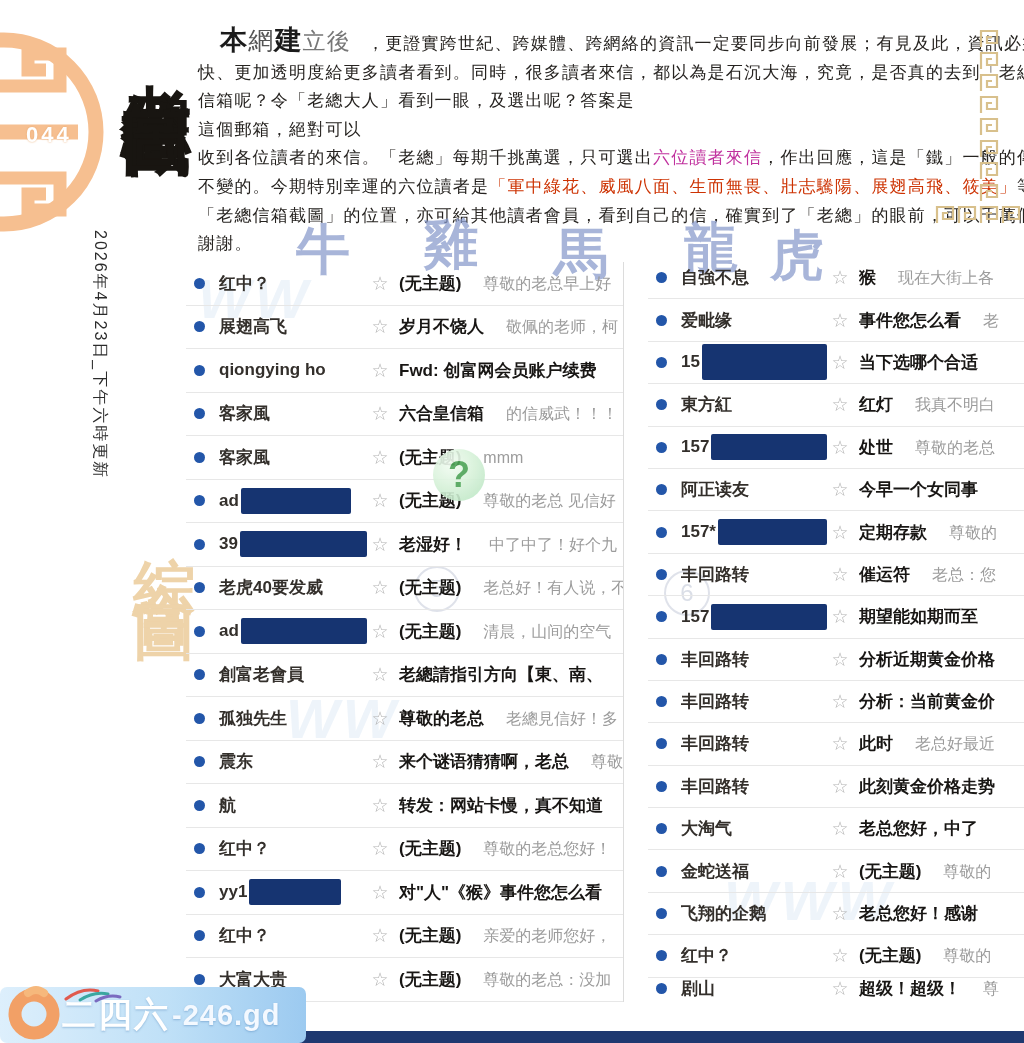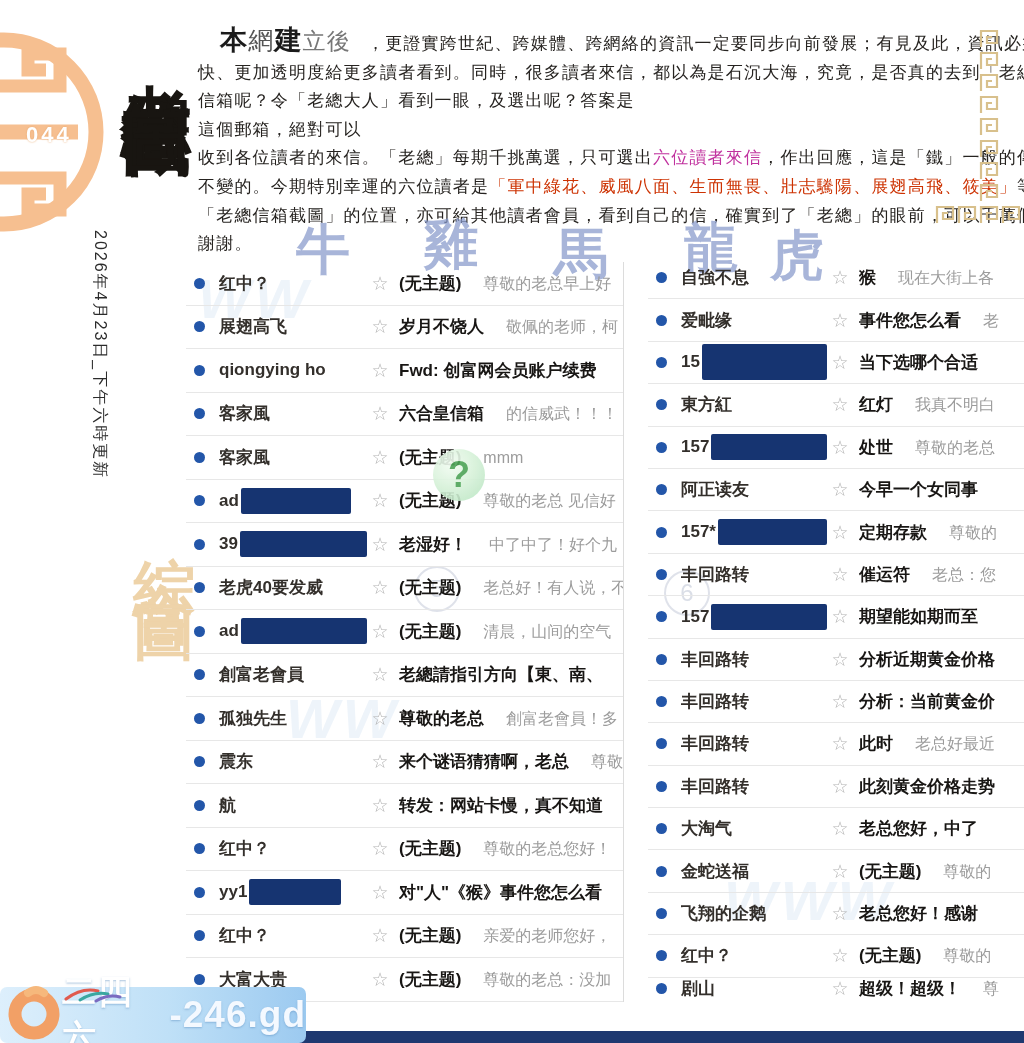--- a/index.html
+++ b/index.html
@@ -76,21 +76,21 @@
   .subject .prev{color:#9c9c9c;font-size:16px;margin-left:22px;font-weight:normal;}
 
   
   #bottom-bar{left:88px;top:1031px;width:936px;height:12px;background:#1e3870;z-index:1;}
   #footer-logo{left:0;top:987px;width:306px;height:56px;z-index:2;
     background:linear-gradient(90deg,#ddeffc 0%,#bfe0f7 55%,#9ccaf0 100%);
     display:flex;align-items:center;border-radius:7px;}
   #footer-six{position:absolute;left:6px;top:-6px;}
   #brand-cn{margin-left:62px;font-family:"DejaVu Serif",serif;font-weight:bold;
     font-size:34px;color:#ffffff;letter-spacing:2px;text-shadow:0 1px 2px rgba(90,140,190,.5);}
-  #brand-domain{font-size:37px;font-weight:bold;color:#f4f9ff;margin-left:2px;
+  #brand-domain{font-size:29px;font-weight:bold;color:#f4f9ff;margin-left:2px;
     letter-spacing:1px;text-shadow:0 1px 2px rgba(90,140,190,.5);}
   #swoosh{position:absolute;left:64px;top:-2px;}
 </style>
 </head>
 <body>
 
 <svg id="medallion" class="abs" viewBox="0 0 118 212" aria-hidden="true">
   <g fill="none" stroke="#f6bf90" stroke-width="15">
     <circle cx="6" cy="106" r="92"></circle>
     <path d="M-10 60 H62 V28 H30 V44 H48" stroke-width="13"></path>
@@ -256,21 +256,21 @@
       </span>
       <span class="star">☆</span>
       <span class="subject"><b>老總請指引方向【東、南、</b></span>
     </div>
     <div class="row">
       <span class="dot"></span>
       <span class="sender">
         <span>孤独先生</span>
       </span>
       <span class="star">☆</span>
-      <span class="subject"><b>尊敬的老总</b><span class="prev">創富老會員！多</span></span>
+      <span class="subject"><b>尊敬的老总</b><span class="prev">老總見信好！多</span></span>
     </div>
     <div class="row">
       <span class="dot"></span>
       <span class="sender">
         <span>震东</span>
       </span>
       <span class="star">☆</span>
       <span class="subject"><b>来个谜语猜猜啊，老总</b><span class="prev">尊敬</span></span>
     </div>
     <div class="row">

